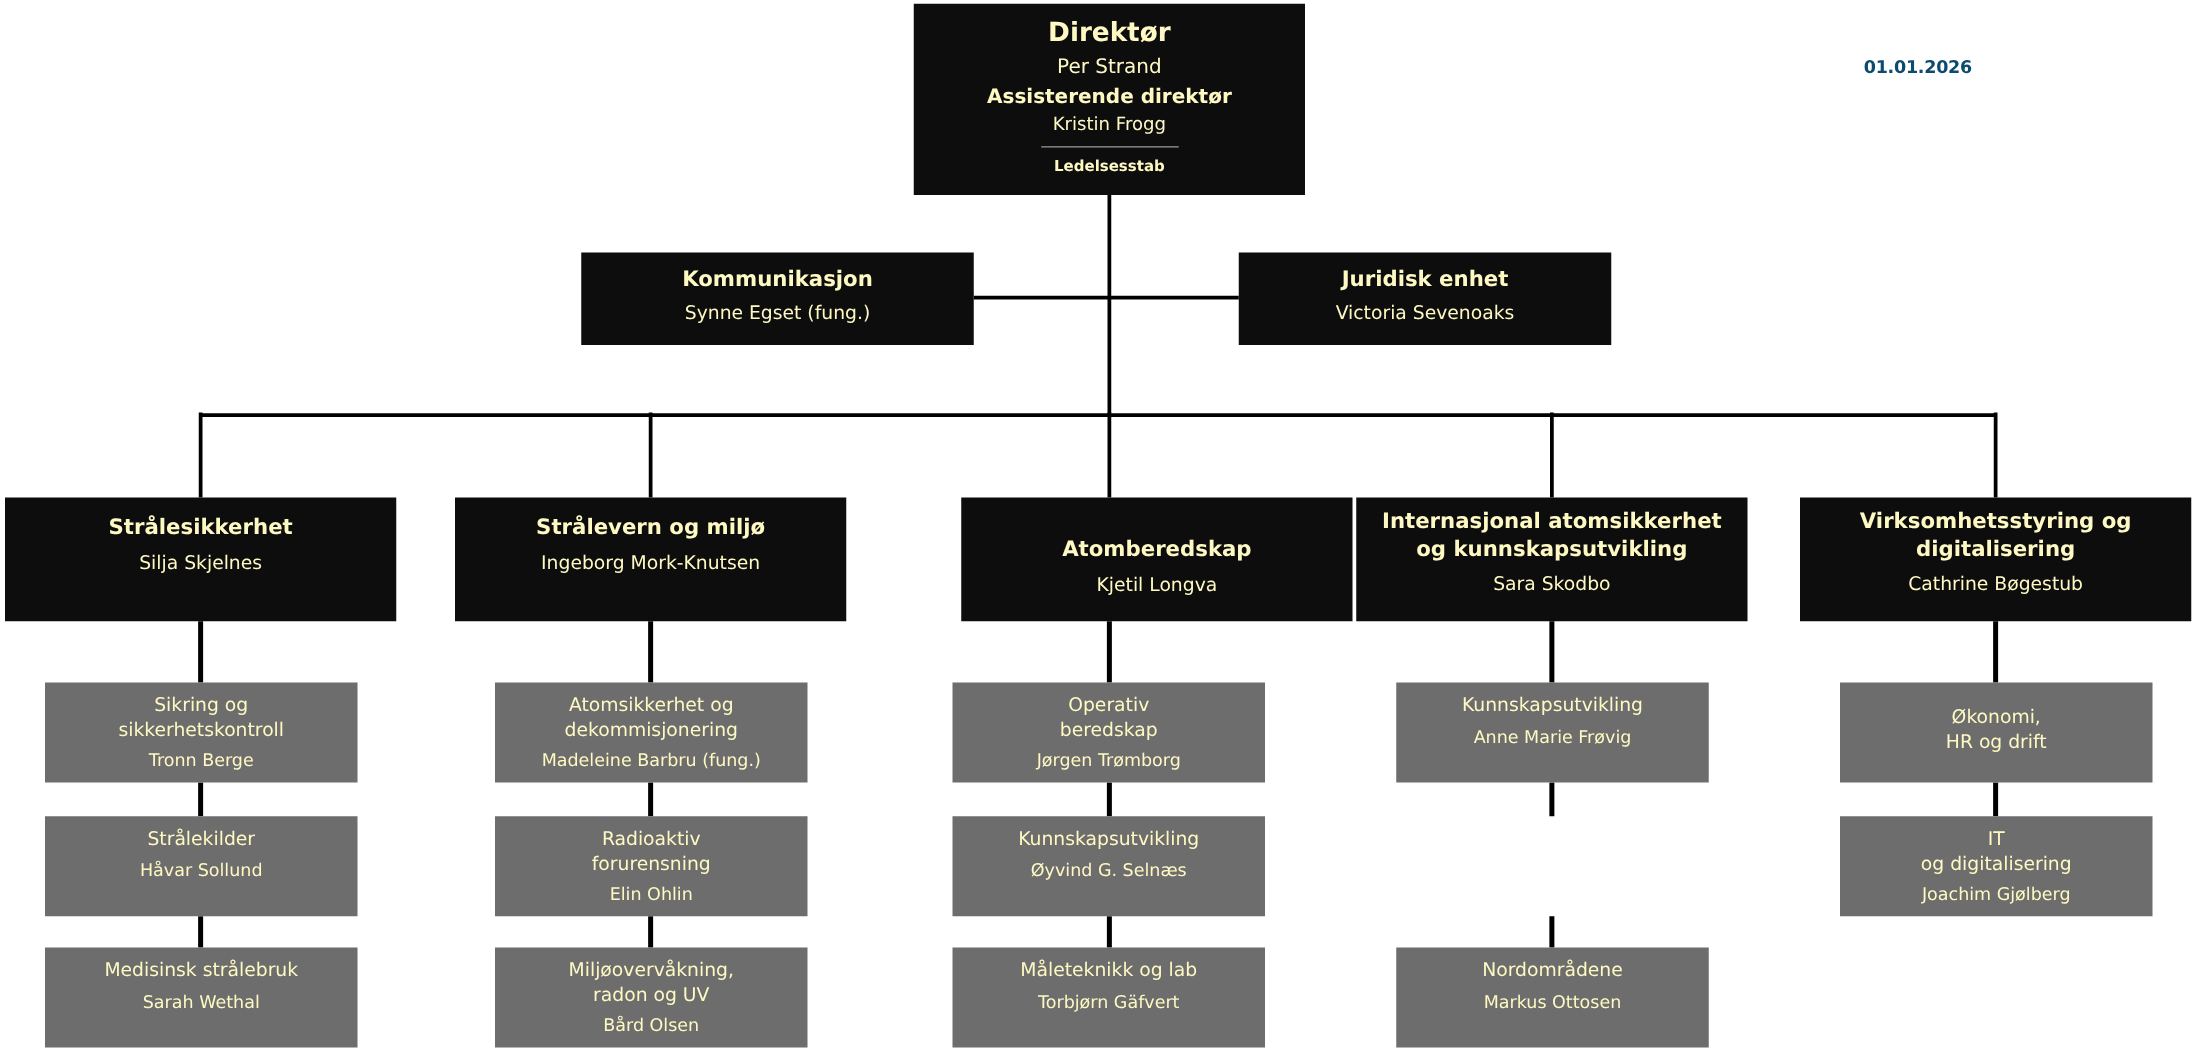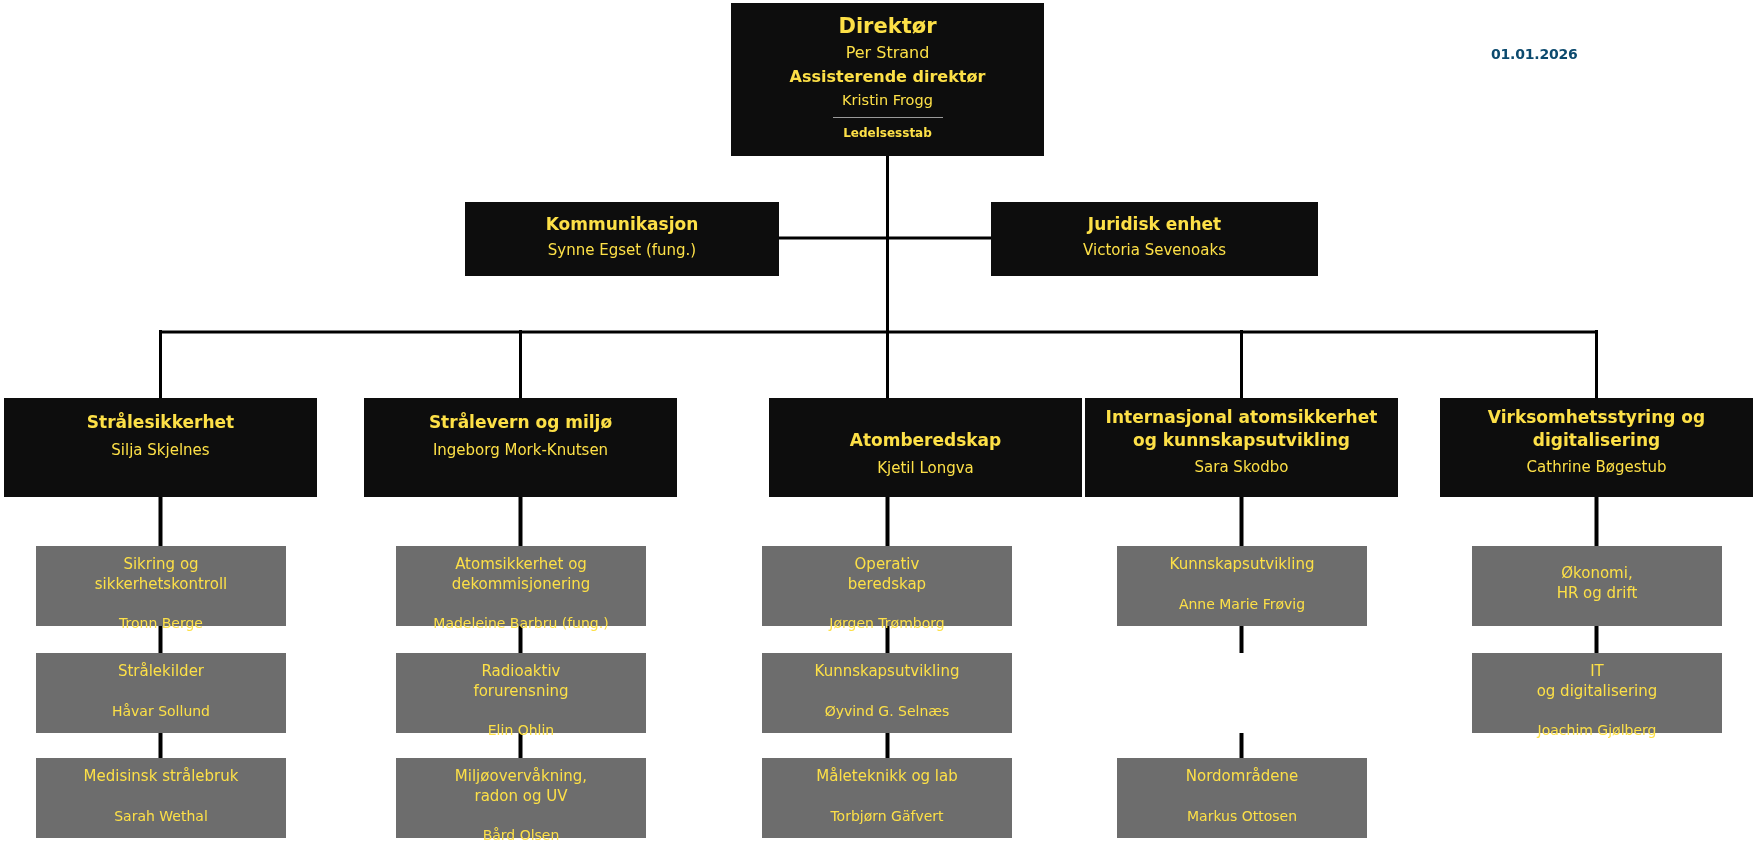--- a/index.html
+++ b/index.html
@@ -18,21 +18,21 @@
   #connectors {
     position: absolute;
     left: 0; top: 0;
     width: 1758px;
     height: 844px;
   }
   .box {
     position: absolute;
     box-sizing: border-box;
     text-align: center;
-    color: #fde047;
+    color: #fef9c3;
     display: flex;
     flex-direction: column;
     align-items: center;
   }
   .black { background: #0d0d0d; }
   .gray  { background: #6d6d6d; }
 
   
   .director {
     left: 731px; top: 3px;
@@ -63,21 +63,21 @@
   }
   .dept .t { font-size: 17px; font-weight: bold; line-height: 22.5px; white-space: pre-line; }
   .dept .n { font-size: 15px; line-height: 21px; margin-top: 6px; }
 
   
   .section {
     width: 250px; height: 80px;
     padding-top: 9px;
   }
   .section .t { font-size: 15px; font-weight: normal; line-height: 19.5px; white-space: pre-line; }
-  .section .n { font-size: 14px; line-height: 19px; margin-top: 20px; text-align: center; }
+  .section .n { font-size: 14px; line-height: 19px; margin-top: 6px; text-align: center; }
 
   .row1 { top: 546px; }
   .row2 { top: 653px; }
   .row3 { top: 758px; }
 
   .c1 { left: 36px; }
   .c2 { left: 396px; }
   .c3 { left: 762px; }
   .c4 { left: 1117px; }
   .c5 { left: 1472px; }
@@ -136,21 +136,21 @@
     <div class="d-asst">Assisterende direktør</div>
     <div class="d-aname">Kristin Frogg</div>
     <div class="d-div"></div>
     <div class="d-staff">Ledelsesstab</div>
   </div>
 
   <div class="box black staff-unit" style="left:465px;">
     <div class="s-title">Kommunikasjon</div>
     <div class="s-name">Synne Egset (fung.)</div>
   </div>
-  <div class="box black staff-unit" style="left:991px; width:327px;">
+  <div class="box black staff-unit" style="left:991px; width:298px;">
     <div class="s-title">Juridisk enhet</div>
     <div class="s-name">Victoria Sevenoaks</div>
   </div>
 
   <div class="box black dept" style="left:4px;">
     <div class="t">Strålesikkerhet</div>
     <div class="n">Silja Skjelnes</div>
   </div>
   <div class="box black dept" style="left:364px;">
     <div class="t">Strålevern og miljø</div>

